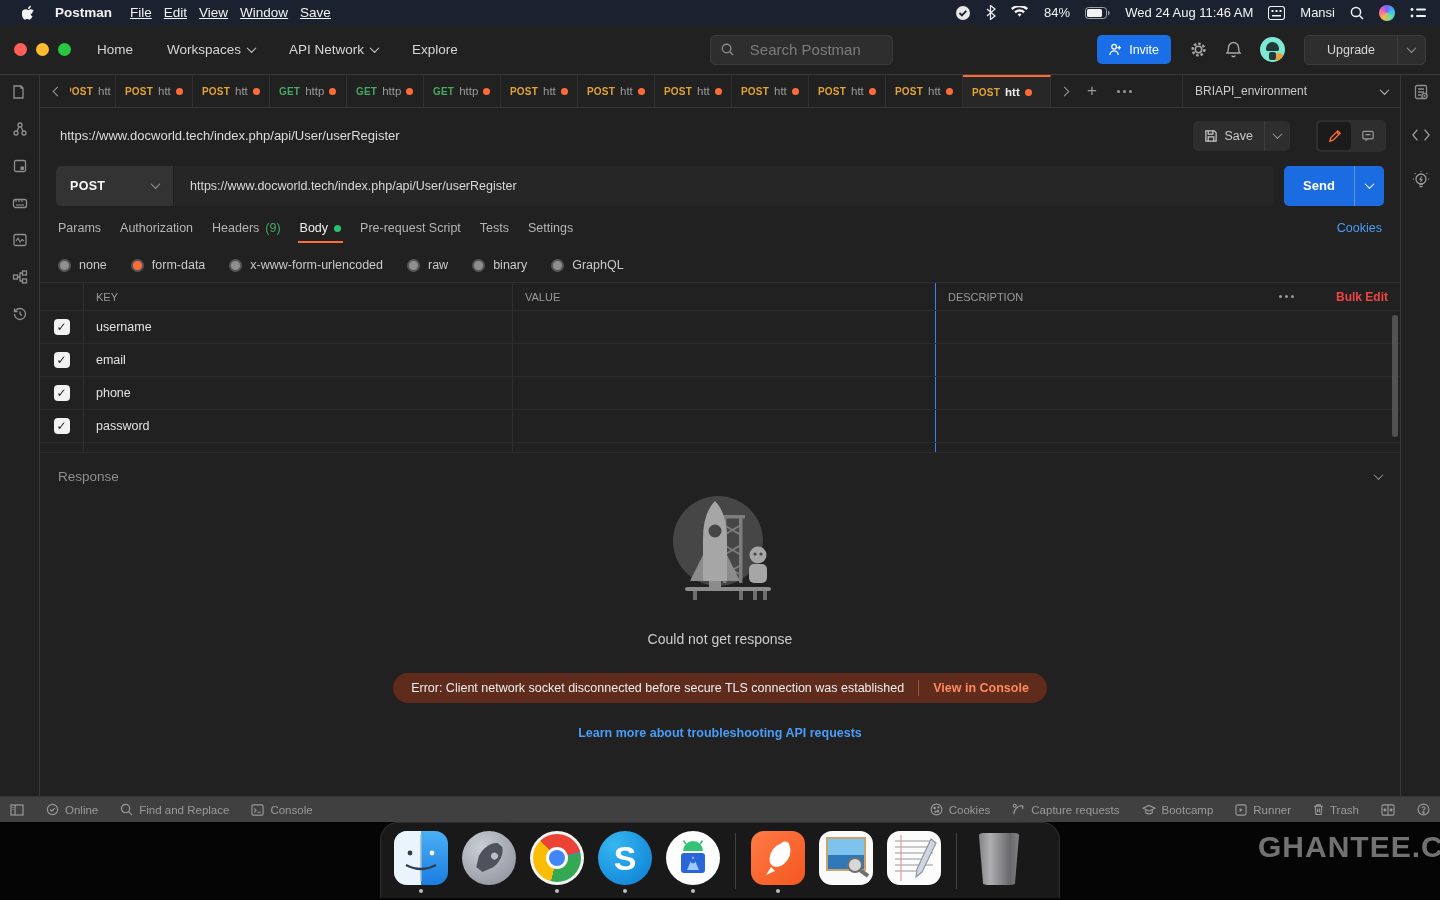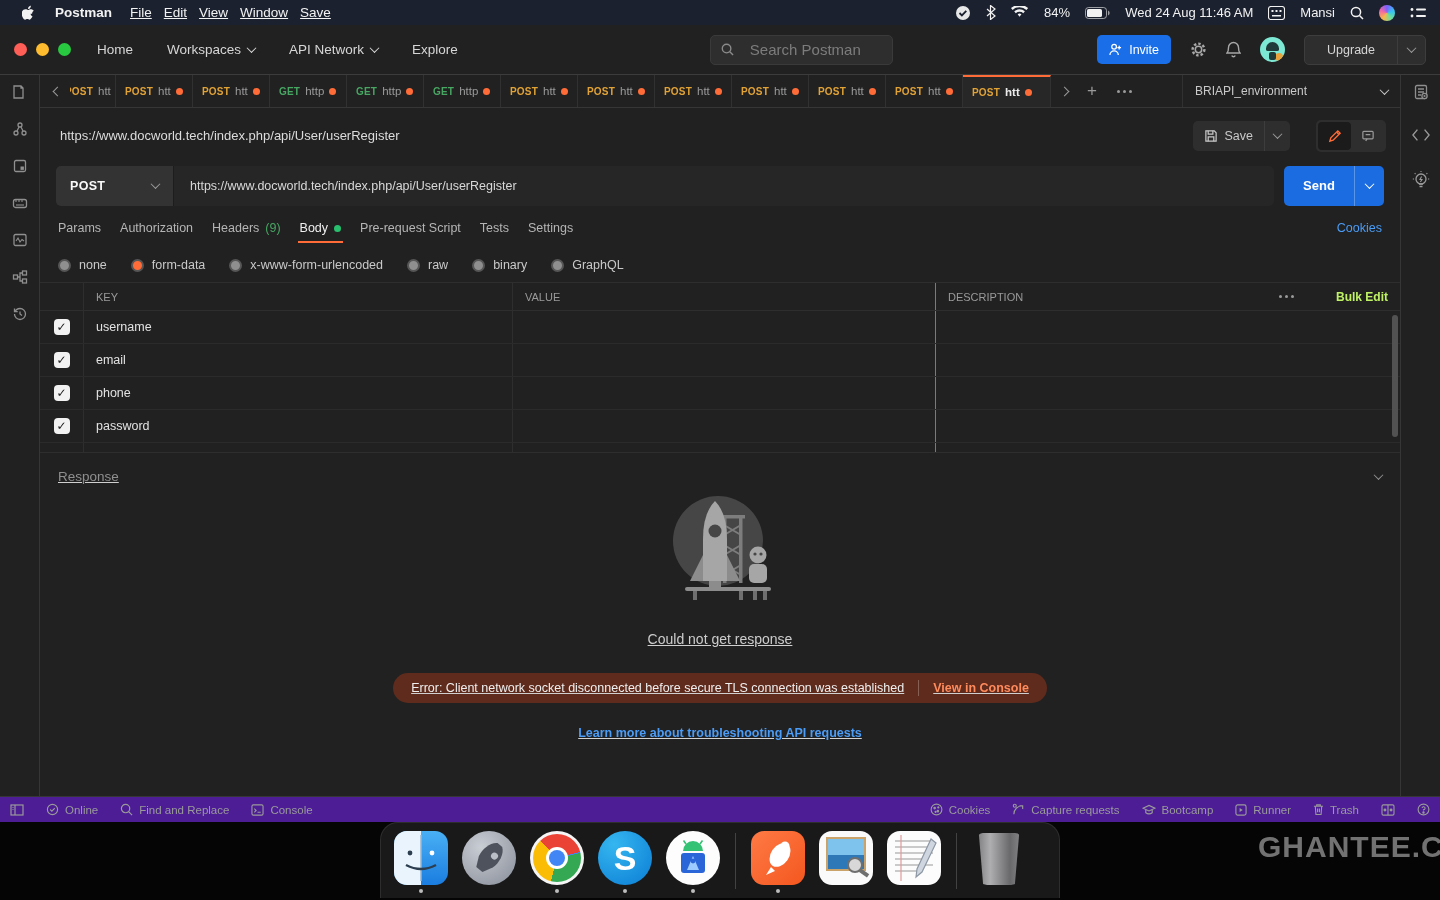--- a/index.html
+++ b/index.html
@@ -135,47 +135,47 @@
 
   
   .kv-table { position:relative; border-top:1px solid #2e2e2e;}
   .kv-head { height:28px; display:flex; align-items:center; border-bottom:1px solid #2e2e2e;
     font-size:11px; color:#9a9a9a; }
   .col-cb { width:43px; flex:none; display:flex; align-items:center; justify-content:center;}
   .col-key { width:429px; flex:none; padding-left:12px; border-left:1px solid #2e2e2e; align-self:stretch; display:flex; align-items:center;}
   .col-val { width:423px; flex:none; padding-left:12px; border-left:1px solid #2e2e2e; align-self:stretch; display:flex; align-items:center;}
   .col-desc { flex:1; padding-left:12px; border-left:1px solid #3b82f6; align-self:stretch; display:flex; align-items:center;}
   .head-actions { display:flex; align-items:center; gap:14px; padding:0 12px; align-self:stretch;}
-  .bulk-edit { color:#bef264; font-weight:700; font-size:12px; white-space:nowrap;margin-left:28px;}
+  .bulk-edit { color:#ef4444; font-weight:700; font-size:12px; white-space:nowrap;margin-left:28px;}
   .kv-row { height:33px; display:flex; align-items:center; border-bottom:1px solid #2b2b2b;
     font-size:12.5px; color:#e2e2e2;}
   .kv-row.ghost { height:9px; overflow:hidden; color:#5f5f5f; border-bottom:none;}
   .kv-row.ghost .cellpad { padding-top:18px; }
   .checkbox { width:16px; height:16px; background:#f2f2f2; border-radius:4px; display:flex;
     align-items:center; justify-content:center; color:#1c1c1c; font-size:12px; font-weight:700;}
   .vscroll { position:absolute; right:2px; top:32px; width:6px; height:122px; border-radius:3px;
     background:#525252;}
 
   
   .response { flex:1; border-top:1px solid #2e2e2e; display:flex; flex-direction:column;
-    padding-top:8px; position:relative; min-height:0;text-decoration:underline;}
+    padding-top:8px; position:relative; min-height:0;}
   .resp-head { height:30px; display:flex; align-items:center; padding:0 18px; color:#8f8f8f;
     font-size:13.5px;}
   .resp-head .chev { margin-left:auto; }
   .resp-body { flex:1; display:flex; flex-direction:column; align-items:center; }
   .resp-msg { margin-top:26px; font-size:14px; color:#cdcdcd; }
   .err-pill { margin-top:26px; background:#5f2b1d; border-radius:16px; height:30px;
     display:flex; align-items:center; padding:0 18px; font-size:12.5px; color:#efefef; gap:14px;}
   .err-pill .div { width:1px; height:16px; background:rgba(255,255,255,.25);}
   .err-action { color:#ff8a5c; font-weight:700; }
   .help-link { margin-top:23px; color:#4a9cf7; font-size:12.5px; font-weight:700;}
 
   
   .status-bar { height:26px; border-top:1px solid #363636; display:flex; align-items:center;
-    padding:0 10px; font-size:11.5px; color:#9a9a9a; gap:22px; background:#4c1d95;}
+    padding:0 10px; font-size:11.5px; color:#9a9a9a; gap:22px; background:#404040;}
   .sb-item { display:flex; align-items:center; gap:6px; }
   .sb-right { margin-left:auto; display:flex; align-items:center; gap:22px;}
 
   
   .desktop { position:absolute; top:822px; left:0; width:1440px; height:78px; background:#050505;}
   .dock { position:absolute; left:380px; top:0; width:680px; height:76px;
     background:rgba(28,28,30,.88); border:1px solid rgba(255,255,255,.09); border-bottom:none;
     border-radius:18px 18px 0 0; display:flex; align-items:flex-start; padding:8px 12px 0;
     gap:12px;}
   .dock-item { width:56px; height:62px; position:relative; display:flex; justify-content:center;}

